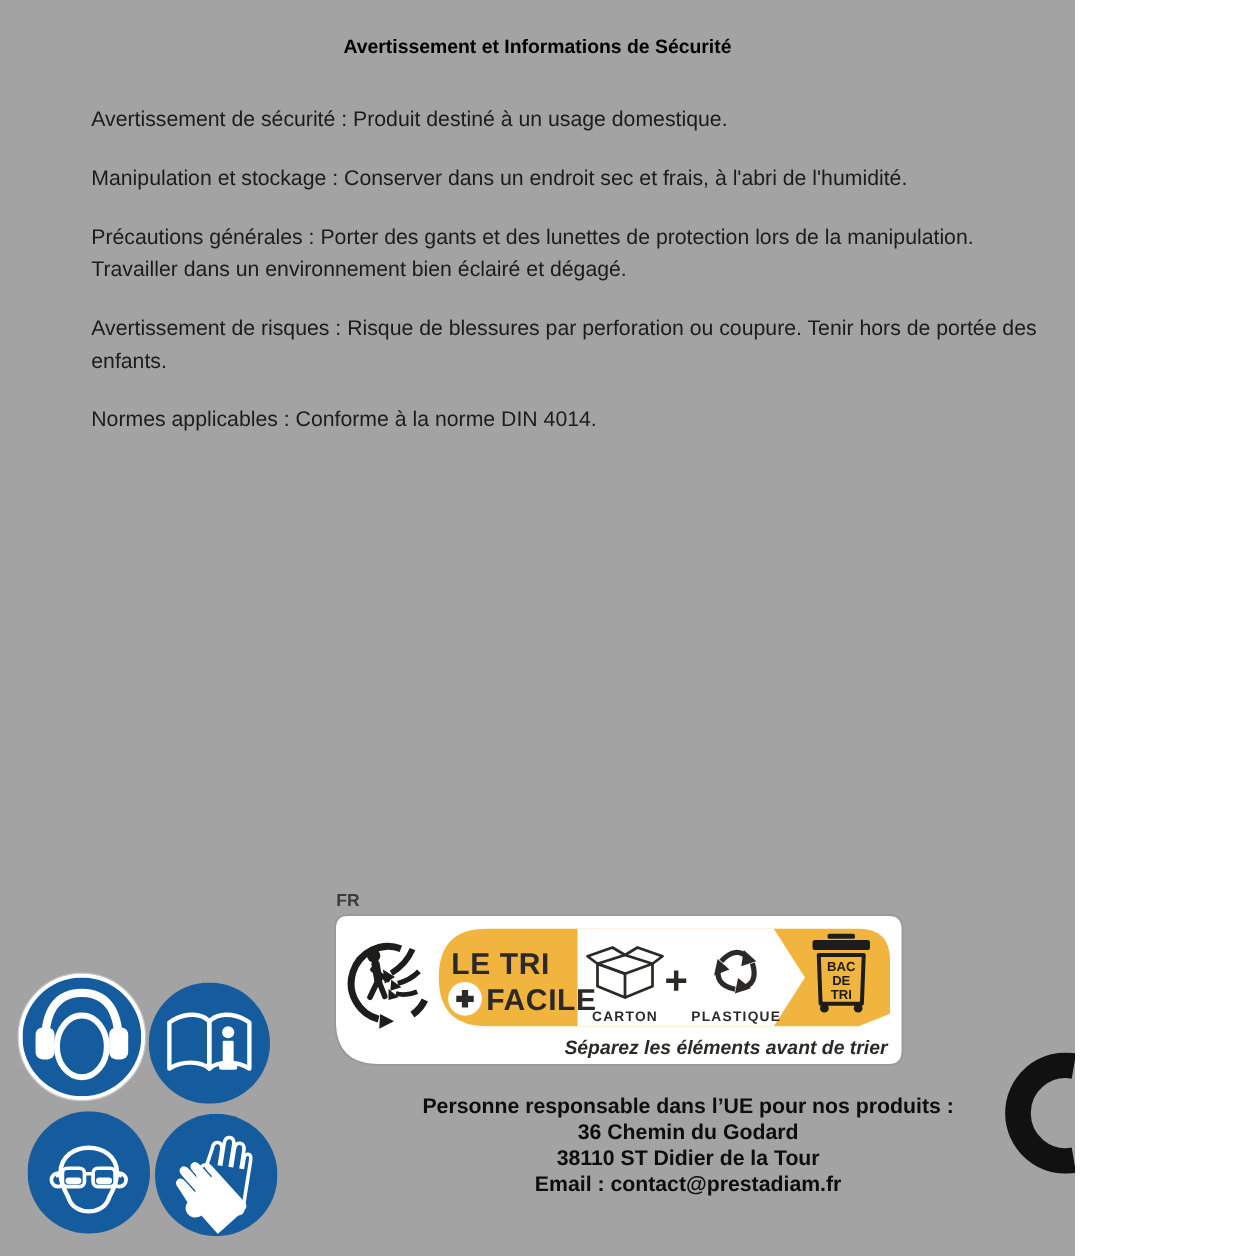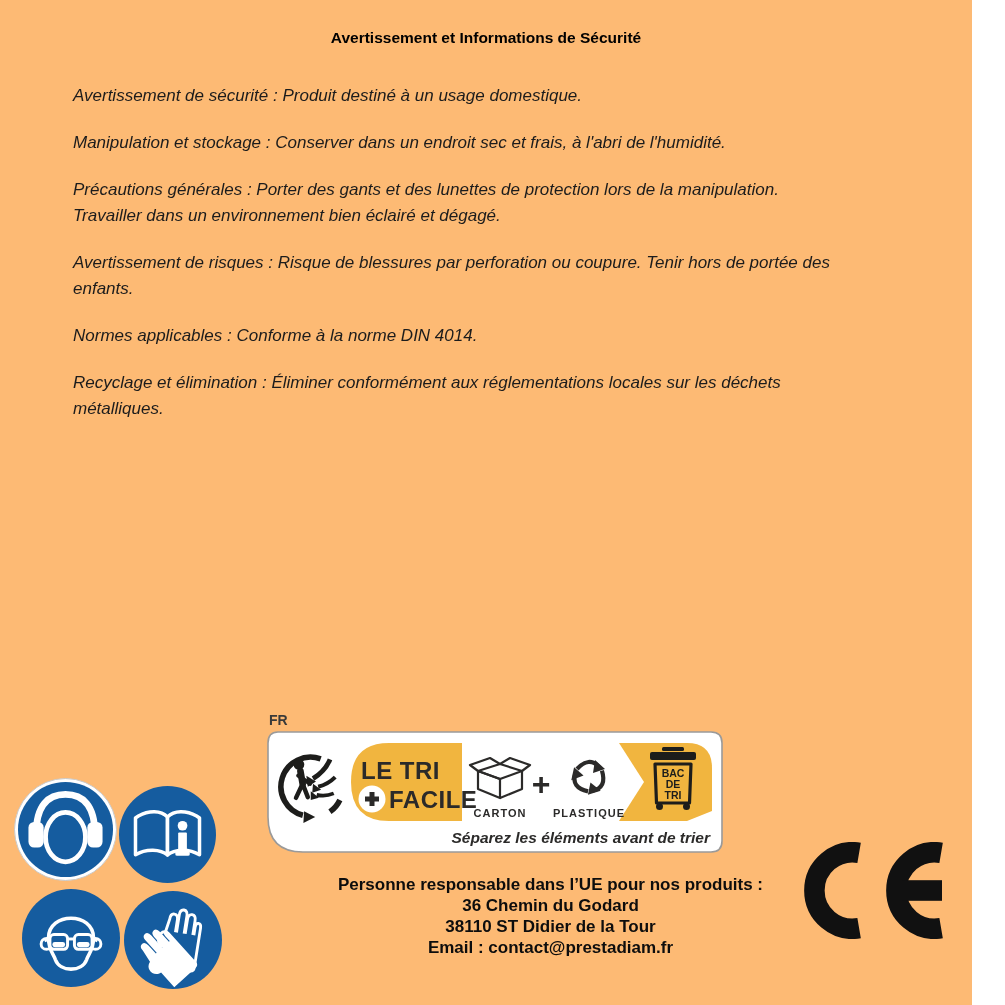--- a/index.html
+++ b/index.html
@@ -1,21 +1,21 @@
 <!DOCTYPE html>
 <html><head>
 <meta charset="utf-8">
 <style>
   html,body{margin:0;padding:0;background:#fff;}
-  .page{position:relative;width:972px;height:1005px;background:#fdba74;overflow:hidden;
+  .page{position:relative;width:860px;height:1005px;background:#a3a3a3;overflow:hidden;
         font-family:"Liberation Sans",sans-serif;color:#1c1c1c;}
   .doc-title{position:absolute;top:29px;left:0;right:0;text-align:center;
              font-size:15.5px;font-weight:bold;color:#000;}
   .content{position:absolute;left:73px;top:83px;width:928px;font-size:17px;line-height:26px;}
-  .content p{margin:0 0 21px 0;white-space:pre-line;font-style:italic;}
+  .content p{margin:0 0 21px 0;white-space:pre-line;}
   .fr-tag{position:absolute;left:269px;top:712px;font-size:14px;font-weight:bold;color:#3a3a39;}
   .label-svg{position:absolute;left:267px;top:731px;}
   .responsible{position:absolute;top:874px;left:0;width:1005px;text-align:center;
                font-weight:bold;font-size:17px;line-height:21px;color:#0d0d0d;padding-left:48px;}
   .ce-svg{position:absolute;left:804px;top:842px;}
   .picto{position:absolute;}
   .picto svg{display:block;}
   .ring{position:absolute;left:14px;top:778px;width:95px;height:95px;border:1px solid #c9c9c9;
         border-radius:50%;background:#fff;padding:3px;box-sizing:content-box;}
 </style>
@@ -27,22 +27,20 @@
   <div class="doc-title">Avertissement et Informations de Sécurité</div>
 
   <div class="content">
     <p>Avertissement de sécurité : Produit destiné à un usage domestique.</p>
     <p>Manipulation et stockage : Conserver dans un endroit sec et frais, à l'abri de l'humidité.</p>
     <p>Précautions générales : Porter des gants et des lunettes de protection lors de la manipulation.
 Travailler dans un environnement bien éclairé et dégagé.</p>
     <p>Avertissement de risques : Risque de blessures par perforation ou coupure. Tenir hors de portée des
 enfants.</p>
     <p>Normes applicables : Conforme à la norme DIN 4014.</p>
-    <p>Recyclage et élimination : Éliminer conformément aux réglementations locales sur les déchets
-métalliques.</p>
   </div>
 
   <div class="ring">
     <div>
       <svg width="95" height="95" viewBox="0 0 100 100">
         <circle cx="50" cy="50" r="50" fill="#155C9F"></circle>
         <path d="M 19,55 C 19,24 32,13 50,13 C 68,13 81,24 81,55" fill="none" stroke="#fff" stroke-width="7"></path>
         <rect x="11" y="42" width="16" height="27" rx="6" fill="#fff"></rect>
         <rect x="73" y="42" width="16" height="27" rx="6" fill="#fff"></rect>
         <ellipse cx="50" cy="58" rx="21" ry="26" fill="#155C9F" stroke="#fff" stroke-width="5"></ellipse>

